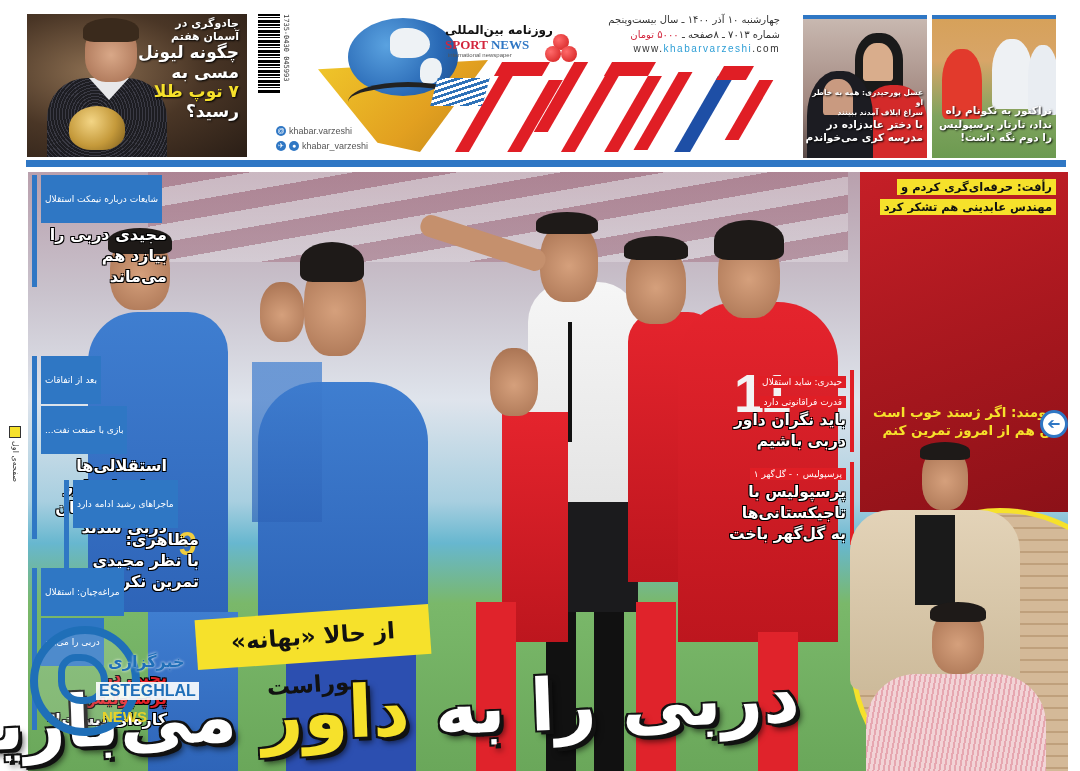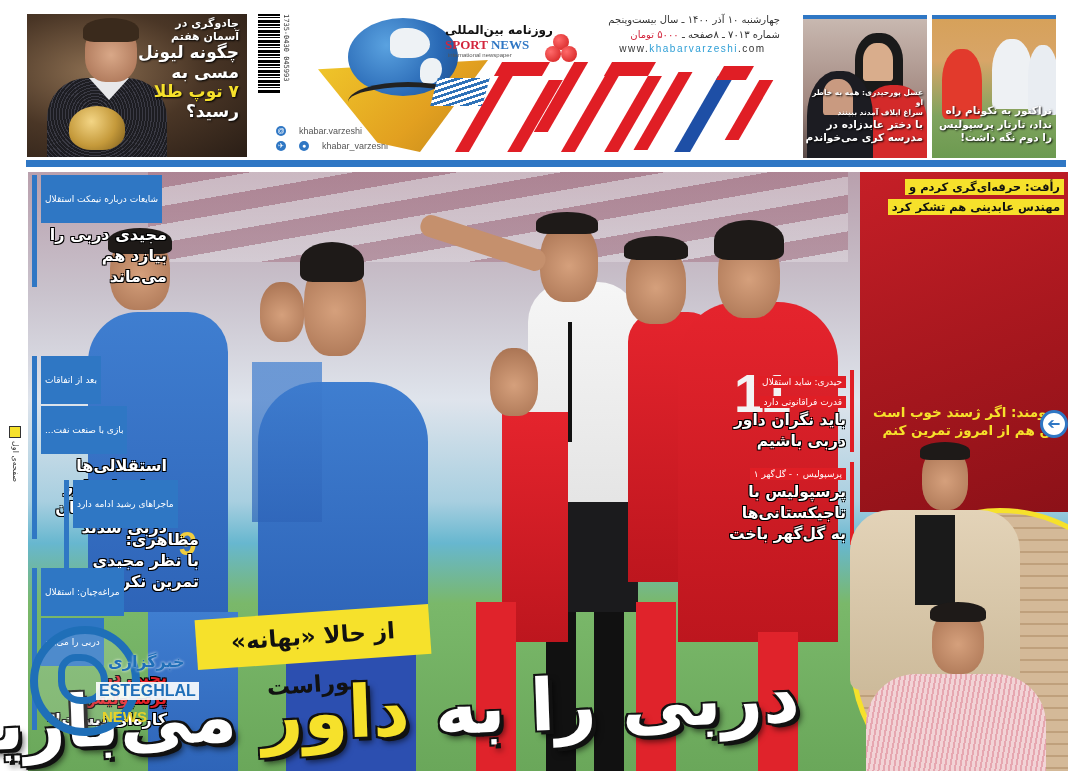--- a/index.html
+++ b/index.html
@@ -26,21 +26,21 @@
   .promo-text { right: 8px; top: 4px; width: 120px; color: #fff; font-weight: bold; text-shadow: 1px 1px 2px #000; line-height: 1.15; }
   .promo-kicker { font-size: 11px; color: #fff; }
   .promo-title { font-size: 17px; }
   .promo-title .hl { color: #f6e12b; }
 
   
   #barcode { left: 258px; top: 14px; width: 22px; height: 80px;
     background: repeating-linear-gradient(to bottom, #000 0 2px, #fff 2px 3px, #000 3px 4px, #fff 4px 6px, #000 6px 9px, #fff 9px 10px); }
   #barcode-num { left: 282px; top: 14px; font-size: 7px; color: #333; writing-mode: vertical-rl; font-family: "DejaVu Sans Mono", monospace; }
 
-  .social { font-size: 9px; color: #555; font-family: "Liberation Sans", sans-serif; display: flex; align-items: center; gap: 13px; }
+  .social { font-size: 9px; color: #555; font-family: "Liberation Sans", sans-serif; display: flex; align-items: center; gap: 3px; }
   .soc-icon { display: inline-block; width: 10px; height: 10px; border-radius: 50%; background: #2f77c4; color: #fff; font-size: 7px; text-align: center; line-height: 10px; }
 
   
   #logo-globe { left: 348px; top: 18px; width: 110px; height: 78px; border-radius: 50%;
     background: radial-gradient(circle at 35% 35%, #5aa2e0 0%, #2a6ab6 60%, #1d4e8c 100%); }
   .land1 { left: 390px; top: 28px; width: 40px; height: 30px; background: #eef2f5; border-radius: 40% 60% 50% 30%; }
   .land2 { left: 420px; top: 58px; width: 22px; height: 26px; background: #eef2f5; border-radius: 50% 40% 60% 30%; }
   #logo-heart { left: 318px; top: 60px; width: 170px; height: 92px;
     background: linear-gradient(135deg, #f0c72a 0%, #e2a020 60%, #c0861a 100%);
     clip-path: polygon(0 10%, 100% 0, 60% 100%, 35% 90%); }
@@ -54,21 +54,21 @@
 
   
   .dot { width: 16px; height: 16px; border-radius: 50%; background: radial-gradient(circle at 35% 35%, #ff6b6b, #d01a1a); }
   #wordmark { left: 458px; top: 62px; height: 92px; width: 330px; }
   .stroke { position: absolute; background: #e01e25; transform: skewX(-30deg); }
   .stroke.blue { background: #1e4fa6; }
 
   
   #dateblock { left: 605px; top: 13px; width: 175px; font-size: 10px; color: #333; line-height: 1.45; }
   #dateblock .price { color: #d3253c; }
-  #site-url { font-family: "Liberation Sans", sans-serif; letter-spacing: 1.5px; font-size: 10px; color: #333; direction: ltr; text-align: center; }
+  #site-url { font-family: "Liberation Sans", sans-serif; letter-spacing: 1.5px; font-size: 10px; color: #333; direction: ltr; text-align: right; }
   #site-url .mid { color: #2f9fd6; }
 
   
   .thumb { top: 15px; width: 124px; height: 143px; overflow: hidden; border-top: 4px solid #2f77c4; }
   #thumb-women { left: 803px; background: linear-gradient(180deg,#c8b8b0 0%,#a28880 60%,#5a4b48 100%); }
   #thumb-soccer { left: 932px; background: linear-gradient(180deg,#d6a15a 0%,#d8a568 30%,#7fa35e 70%,#6c9a50 100%); }
   .thumb-cap { position: absolute; right: 4px; bottom: 13px; width: 118px; color: #fff; font-weight: bold; text-shadow: 1px 1px 2px #000; font-size: 10.5px; line-height: 1.3; direction: rtl; text-align: right; }
   .thumb-cap .small { font-size: 7.5px; }
   .fig { position: absolute; border-radius: 45% 45% 10% 10%; }
 
@@ -327,21 +327,21 @@
 <div class="mstory" style="top:462px;">
   <div class="red-kicker">پرسپولیس ۰ - گل‌گهر ۱</div>
   <div class="mhead">
     <div>پرسپولیس با</div>
     <div>تاجیکستانی‌ها</div>
     <div>به گل‌گهر باخت</div>
   </div>
 </div>
 
 <div id="red-panel" class="abs">
-  <div class="abs rtl" style="right:4px; top:4px; width:200px;">
+  <div class="abs rtl" style="right:12px; top:4px; width:200px;">
     <div class="yellow-kicker">رأفت: حرفه‌ای‌گری کردم و</div><br>
     <div class="yellow-kicker">مهندس عابدینی هم تشکر کرد</div>
   </div>
   <div id="red-sub" class="abs rtl">
     <div>برومند: اگر ژستد خوب است</div>
     <div>من هم از امروز تمرین کنم</div>
   </div>
 </div>
 <div id="back-arrow" class="abs"><span style="display:inline-block; transform:scaleX(-1);">➔</span></div>
 

